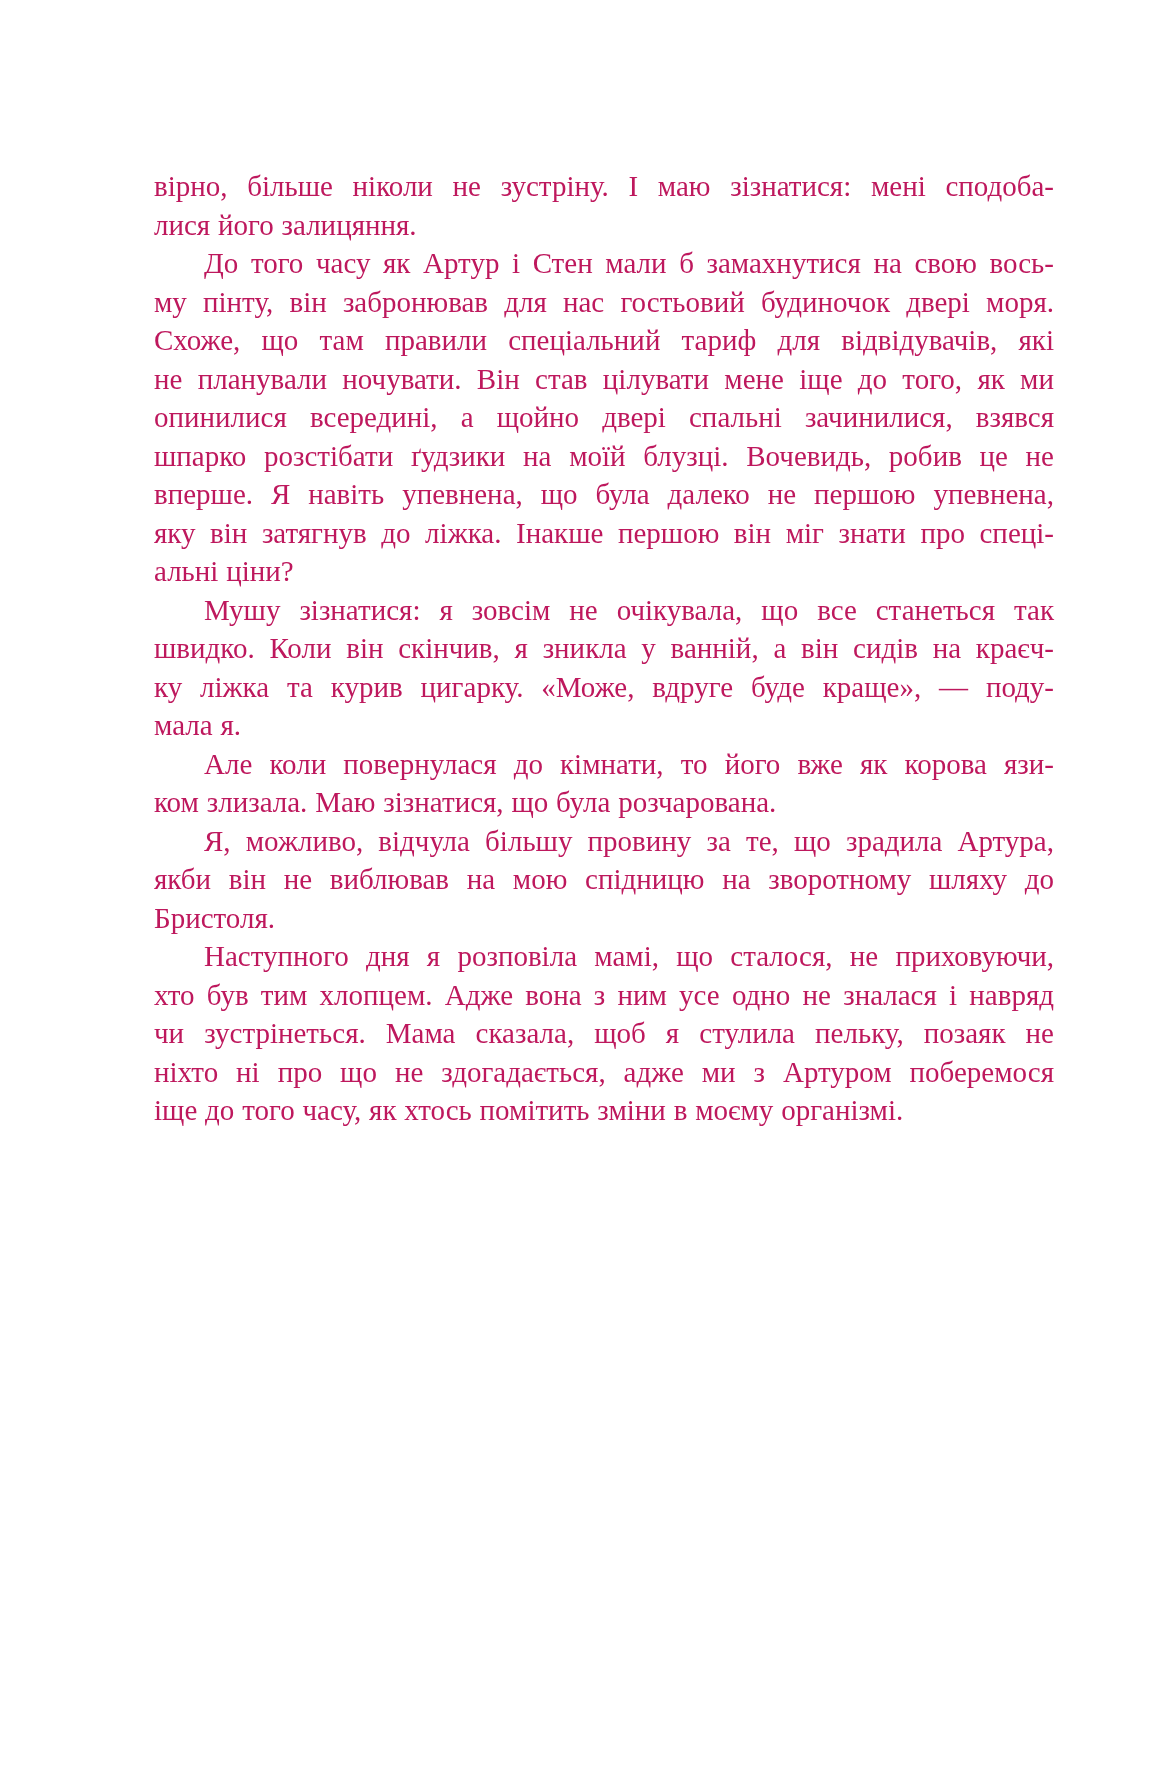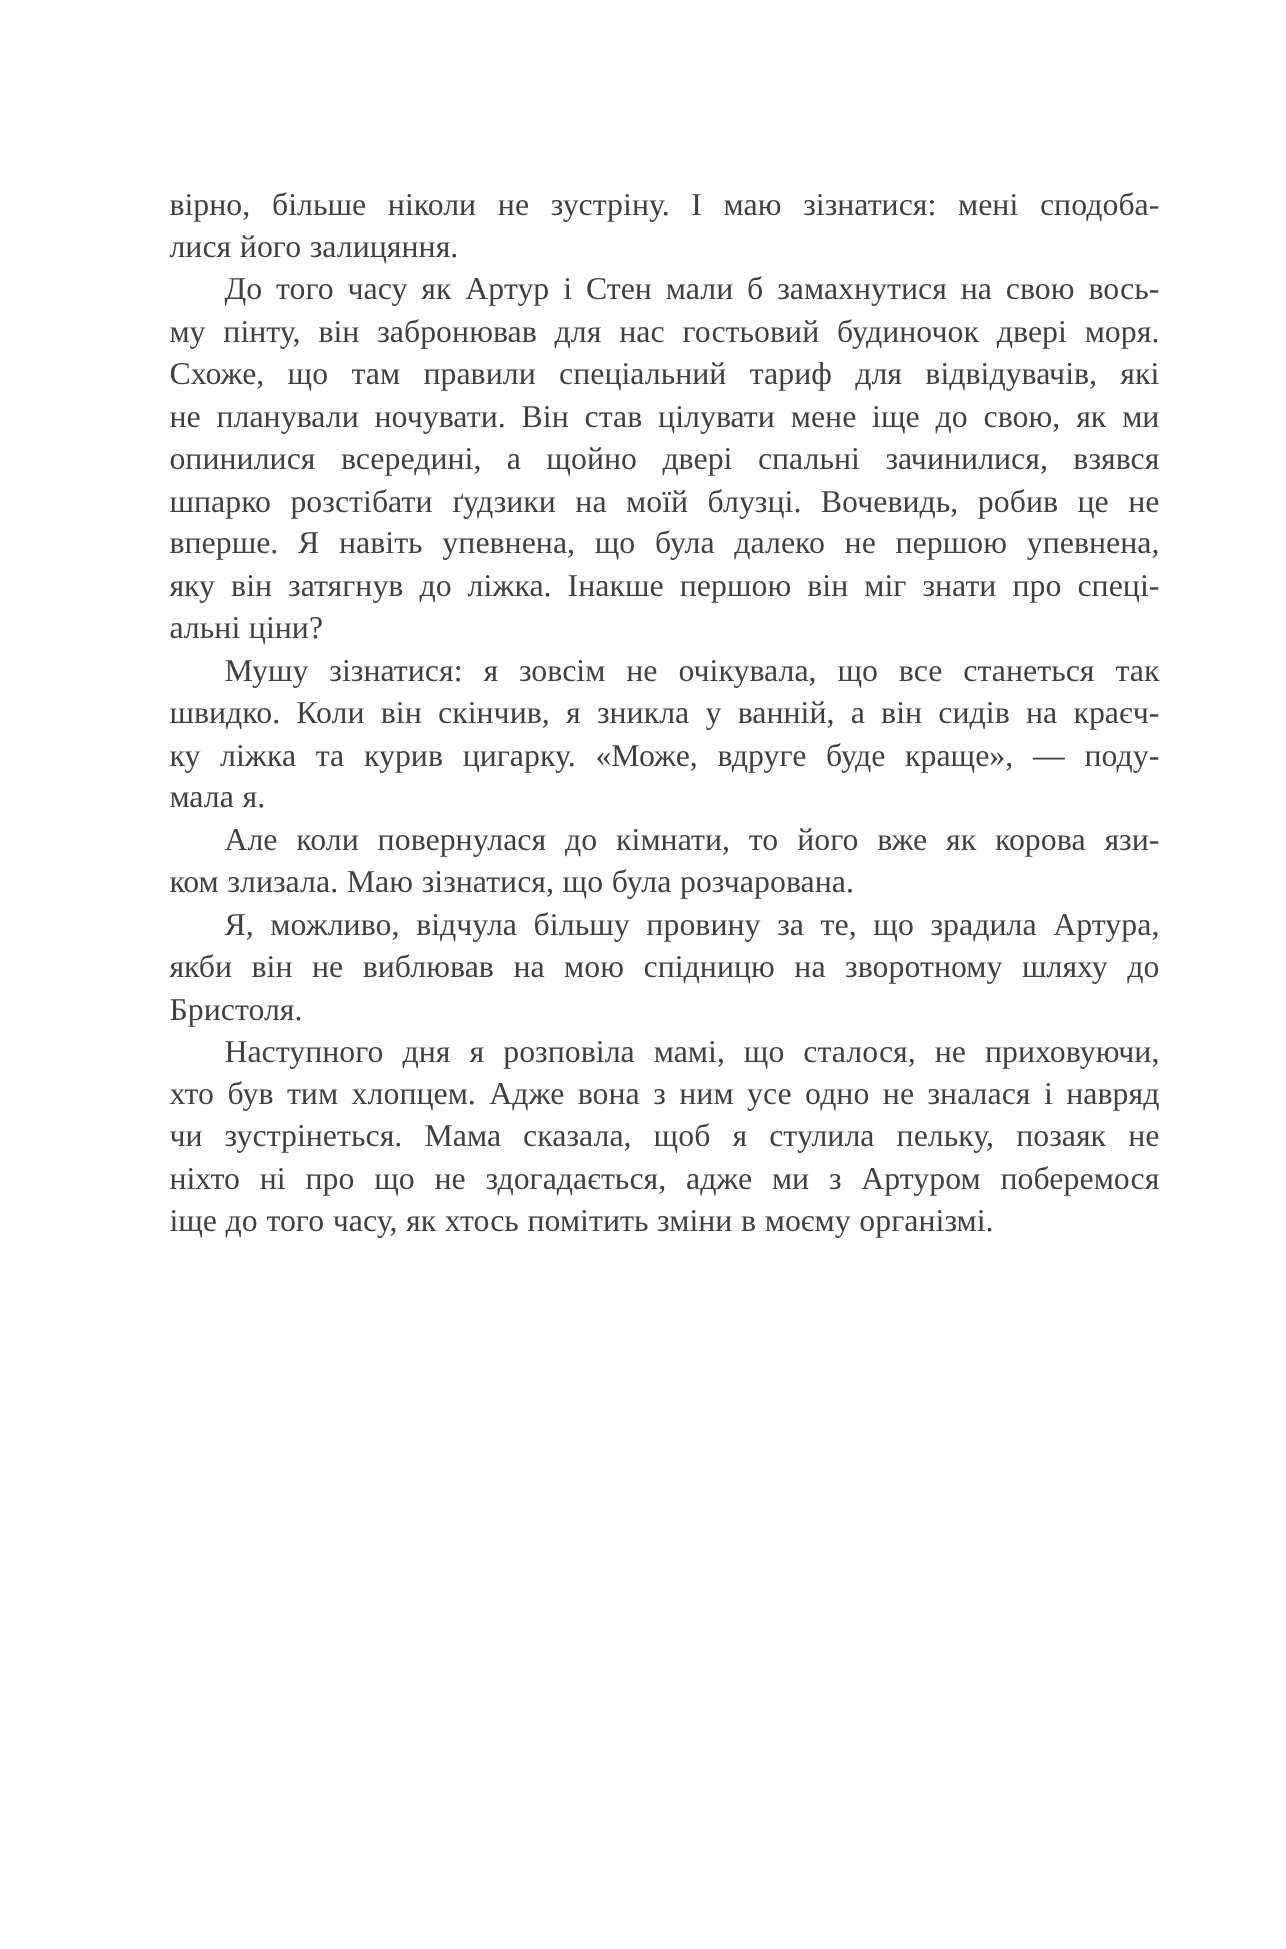--- a/index.html
+++ b/index.html
@@ -46,30 +46,30 @@
     text-align-last: left;
   }
   .line.indent {
     text-indent: 50px;
   }
 </style>
 </head>
 <body style="background: rgb(255, 255, 255);">
 
 <div class="page">
-  <div class="text-block" id="text-block" style="color: #404040;">
+  <div class="text-block" id="text-block" style="color: #be185d;">
       <div class="para">
         <div class="line">вірно, більше ніколи не зустріну. І маю зізнатися: мені сподоба-</div>
         <div class="line last">лися його залицяння.</div>
       </div>
       <div class="para">
         <div class="line indent">До того часу як Артур і Стен мали б замахнутися на свою вось-</div>
         <div class="line">му пінту, він забронював для нас гостьовий будиночок двері моря.</div>
         <div class="line">Схоже, що там правили спеціальний тариф для відвідувачів, які</div>
-        <div class="line">не планували ночувати. Він став цілувати мене іще до свою, як ми</div>
+        <div class="line">не планували ночувати. Він став цілувати мене іще до того, як ми</div>
         <div class="line">опинилися всередині, а щойно двері спальні зачинилися, взявся</div>
         <div class="line">шпарко розстібати ґудзики на моїй блузці. Вочевидь, робив це не</div>
         <div class="line">вперше. Я навіть упевнена, що була далеко не першою упевнена,</div>
         <div class="line">яку він затягнув до ліжка. Інакше першою він міг знати про спеці-</div>
         <div class="line last">альні ціни?</div>
       </div>
       <div class="para">
         <div class="line indent">Мушу зізнатися: я зовсім не очікувала, що все станеться так</div>
         <div class="line">швидко. Коли він скінчив, я зникла у ванній, а він сидів на краєч-</div>
         <div class="line">ку ліжка та курив цигарку. «Може, вдруге буде краще», — поду-</div>

